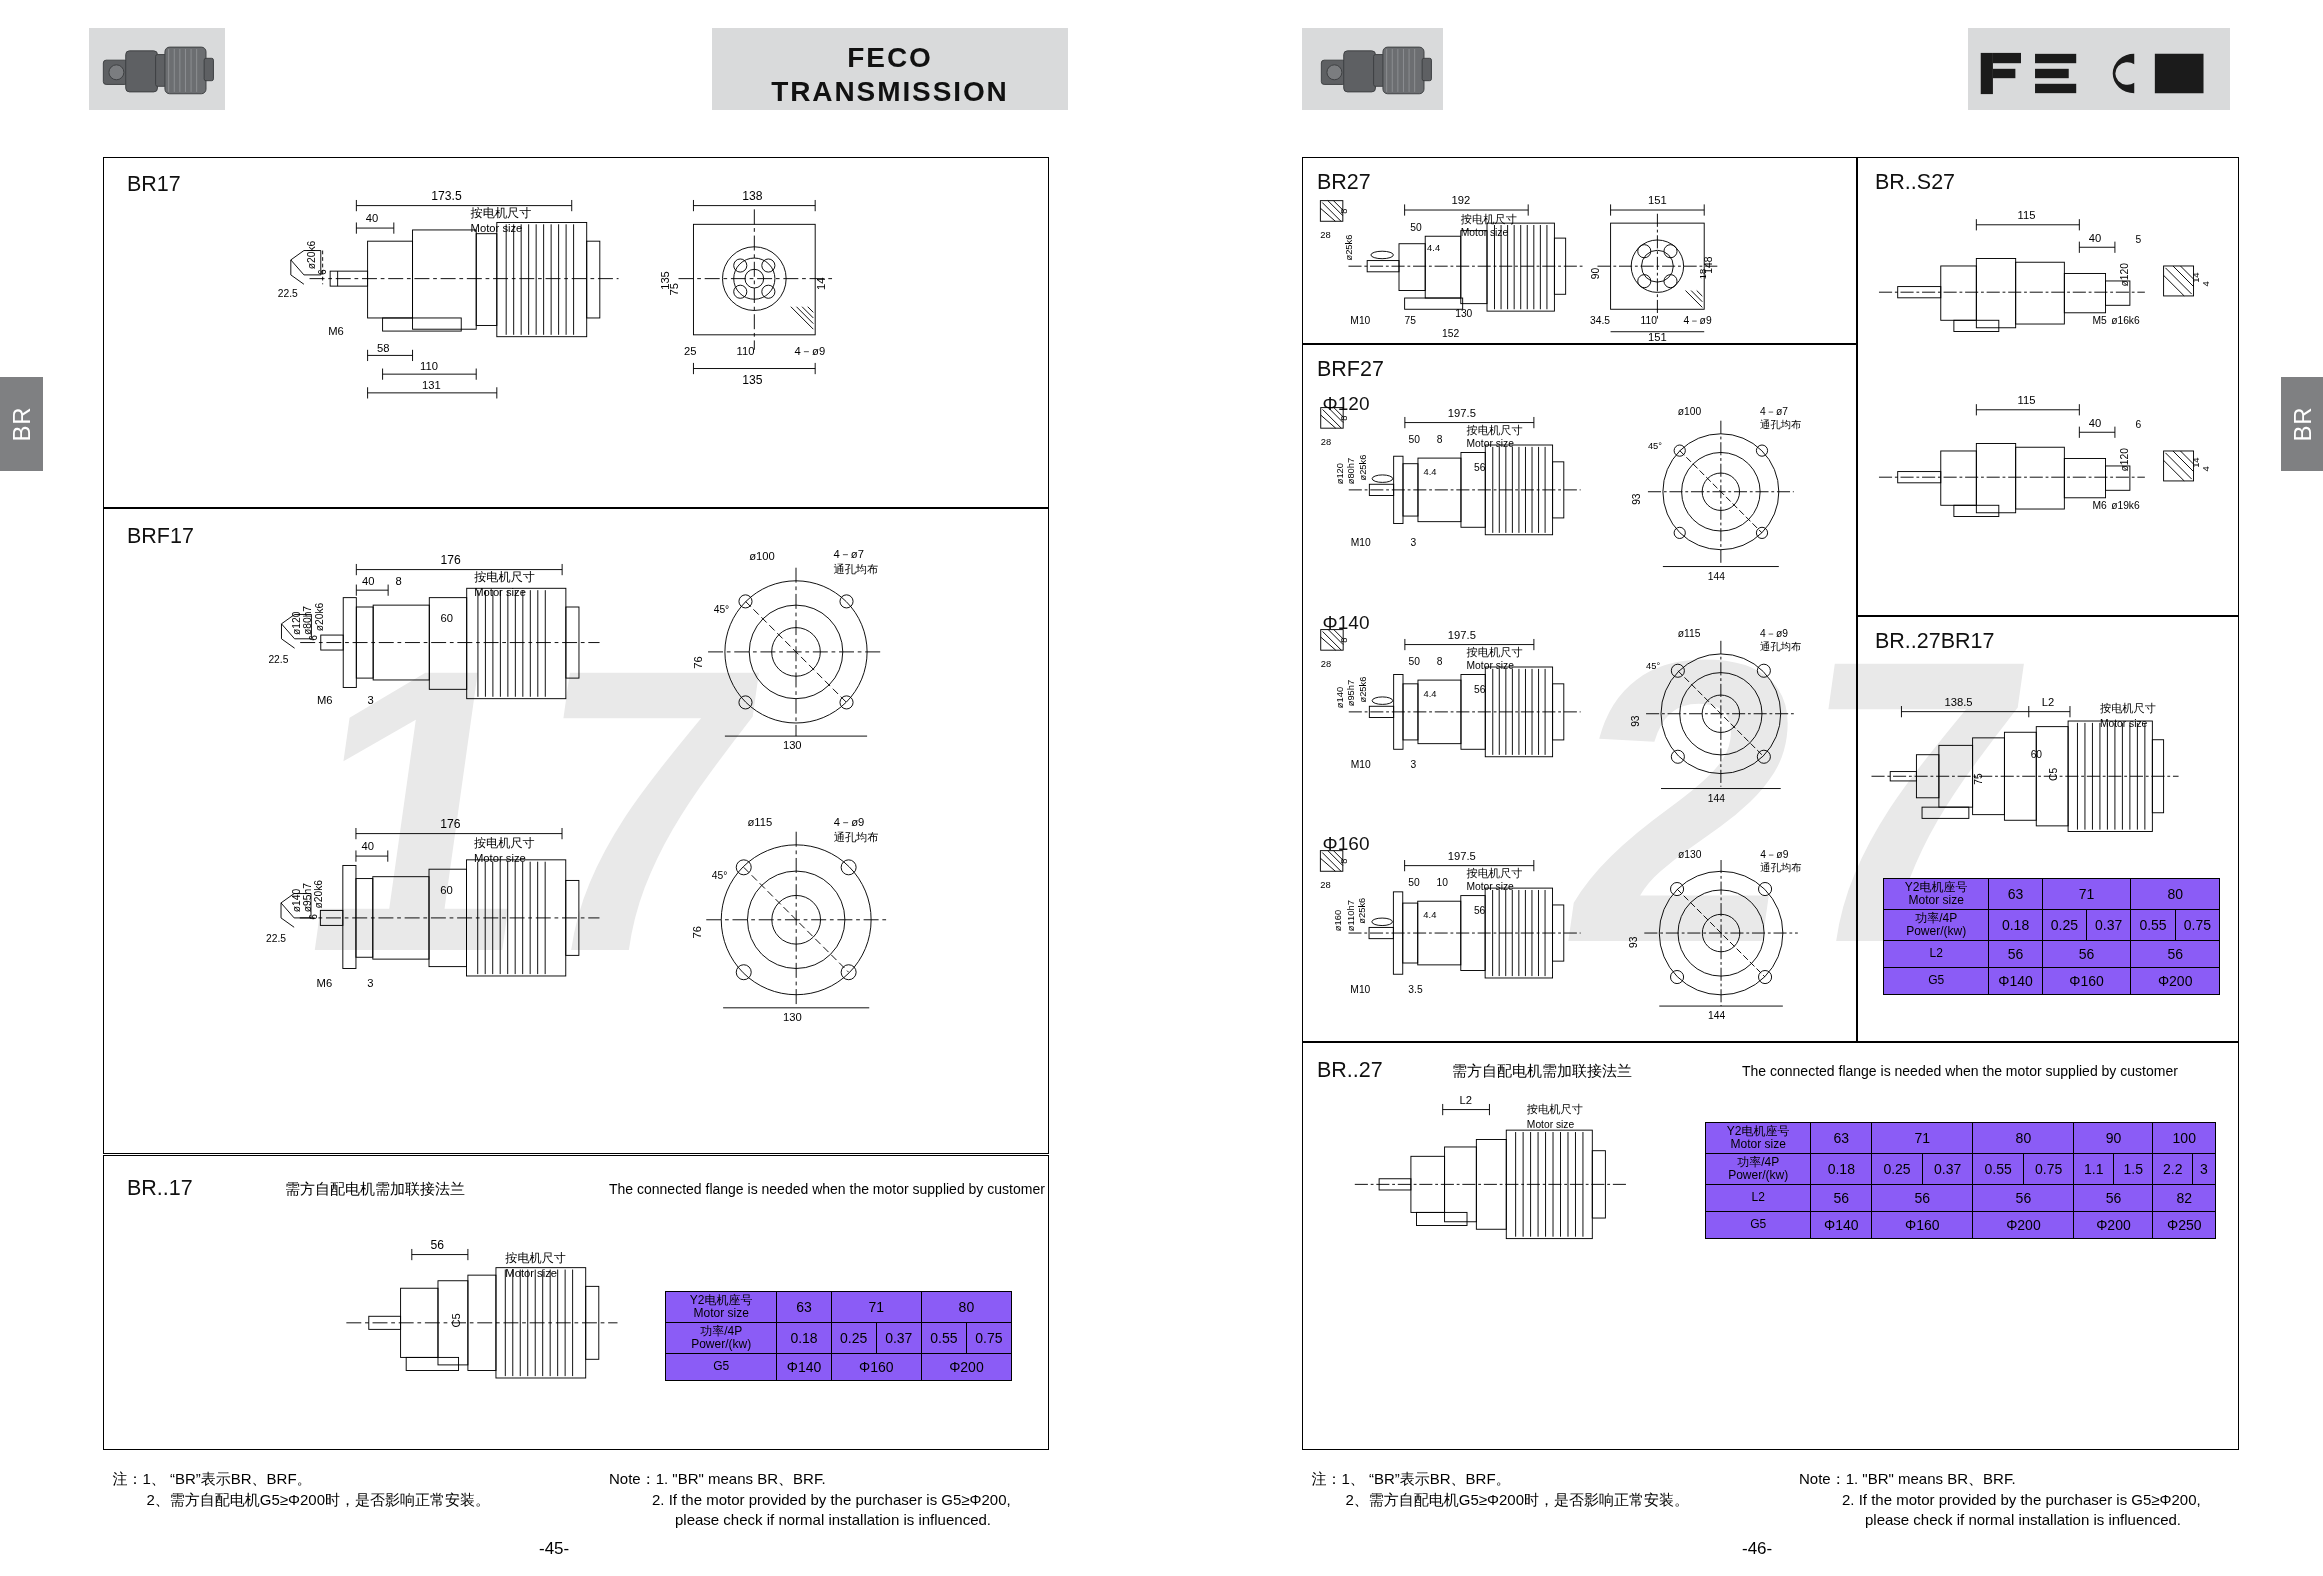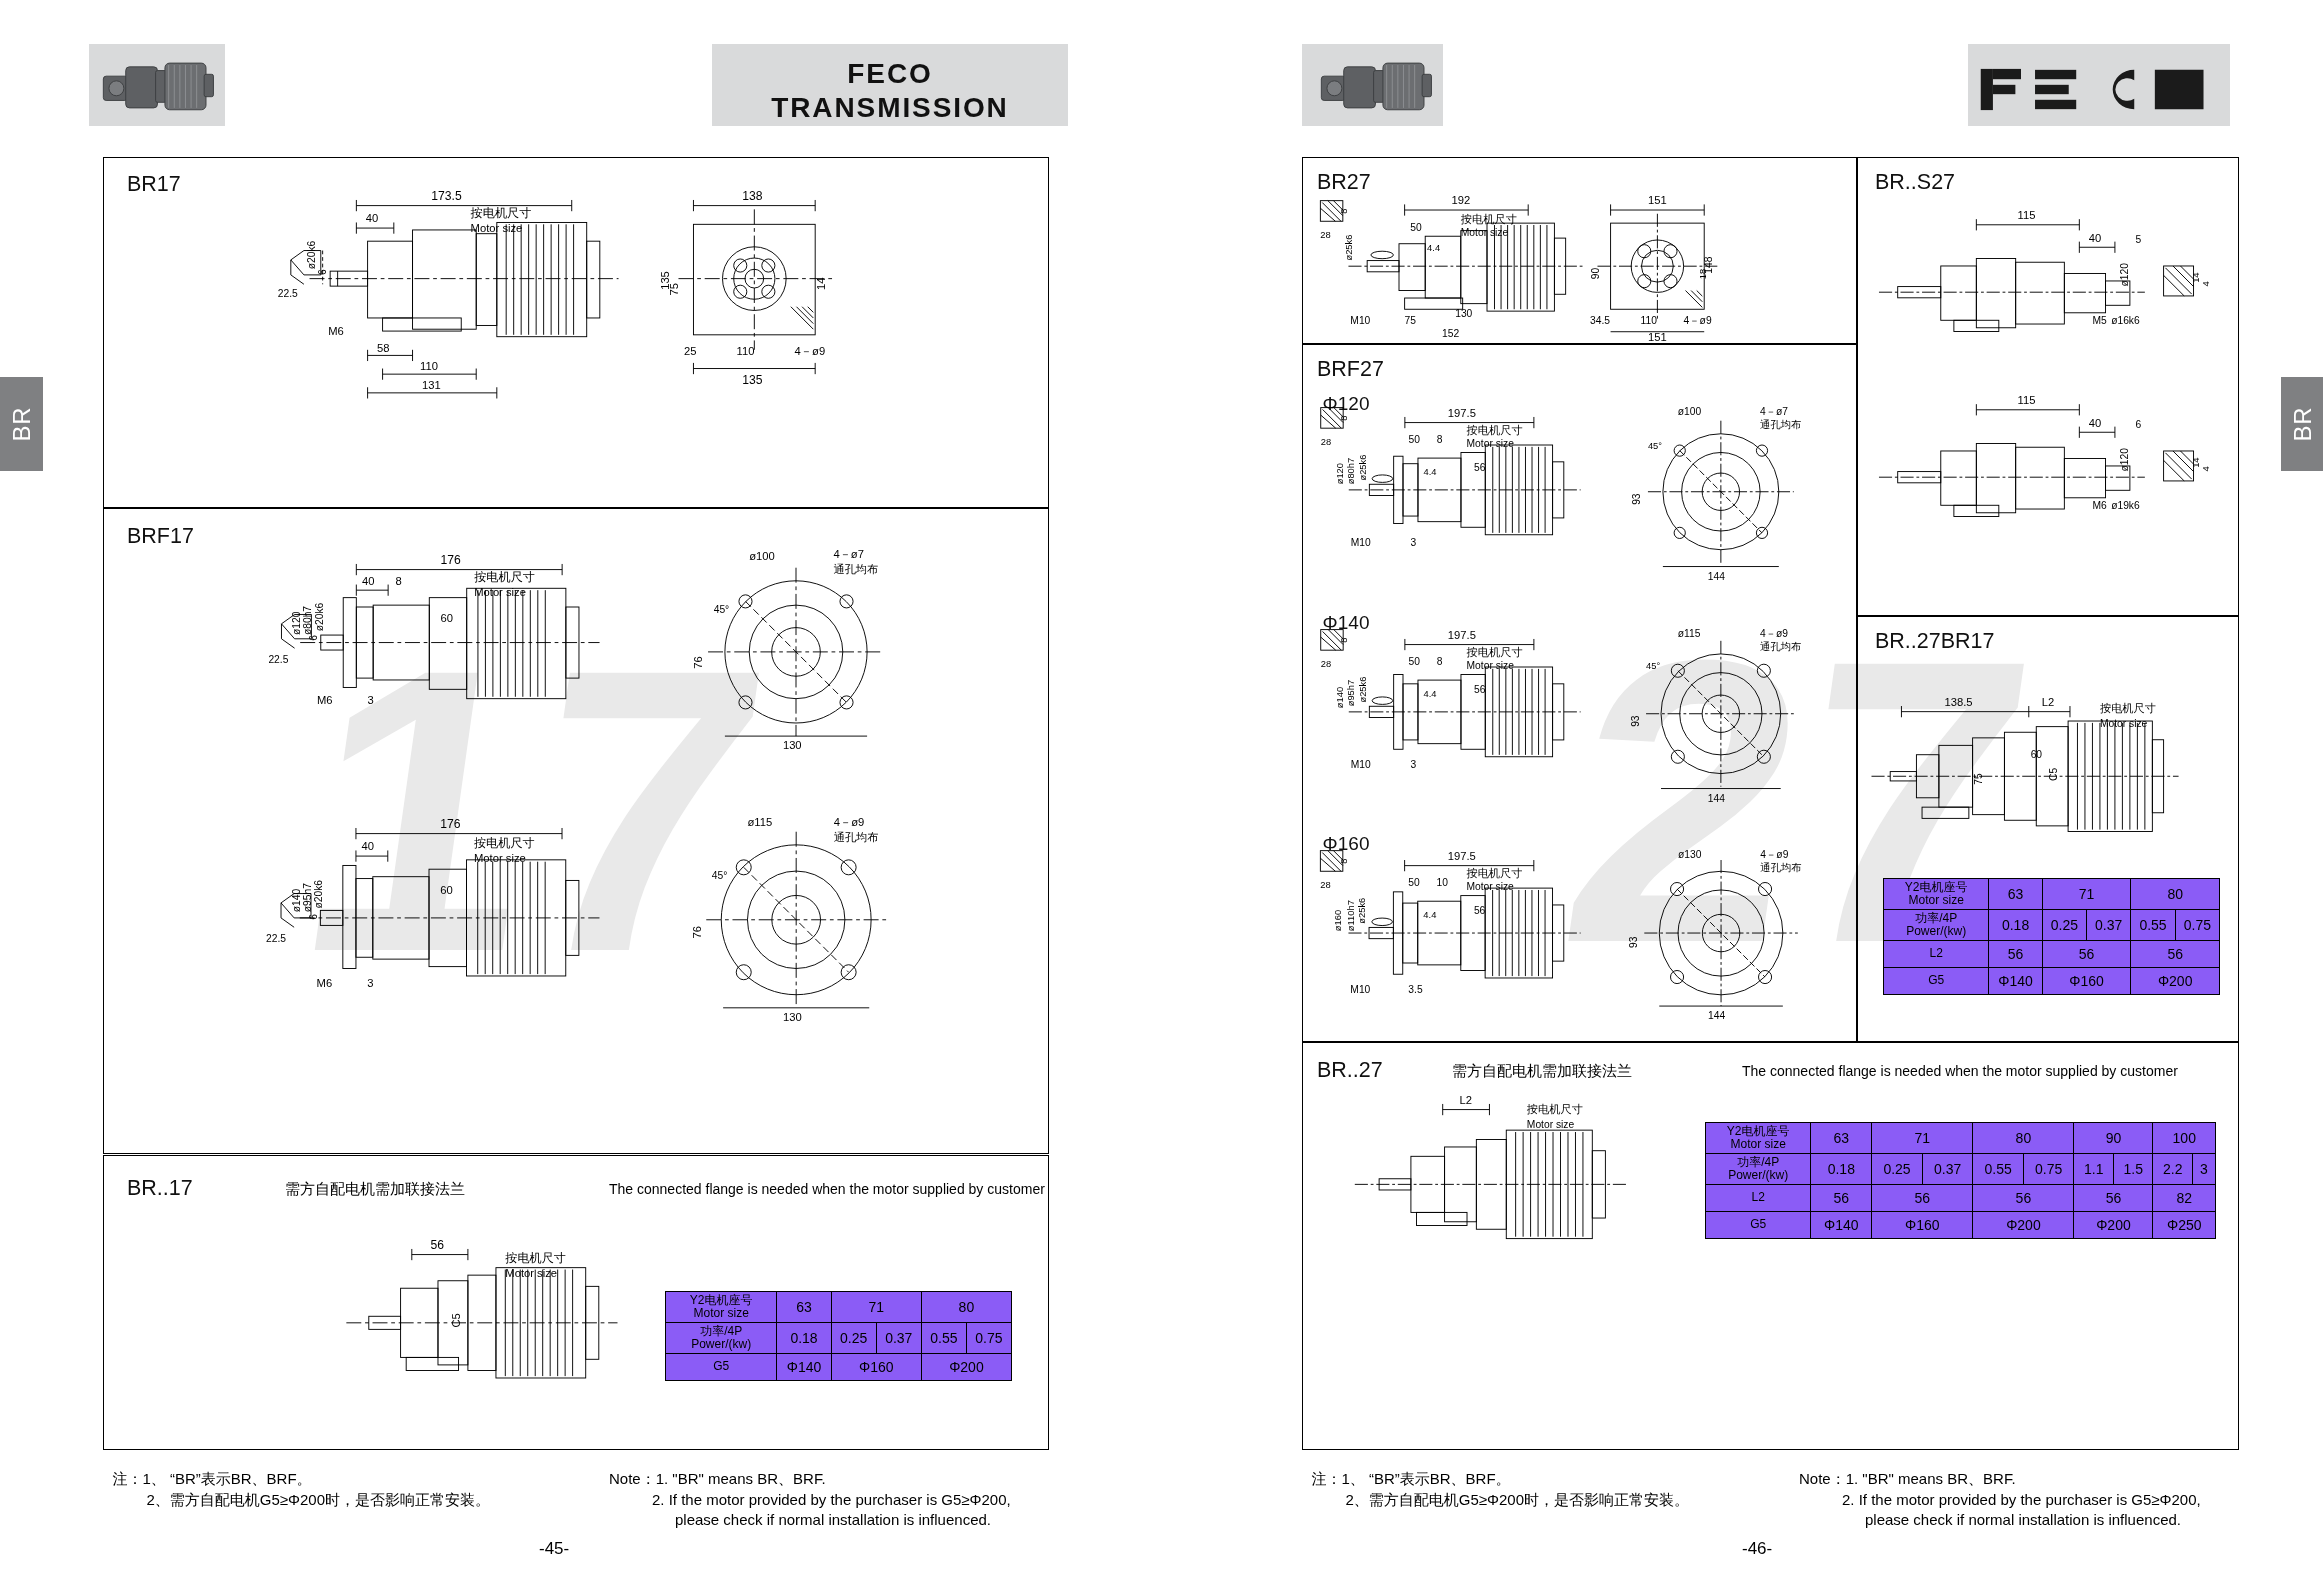--- a/index.html
+++ b/index.html
@@ -1,19 +1,19 @@
 <!DOCTYPE html>
 <html style="font-size:15px"><head>
 <meta charset="utf-8">
 <style>
   html,body{margin:0;padding:0;background:#ffffff;}
   body{width:2324px;height:1577px;font-family:"Liberation Sans",sans-serif;color:#000;position:relative;overflow:hidden;}
 
   
-  .header{position:absolute;left:0;top:16px;width:2128px;height:139px;}
+  .header{position:absolute;left:0;top:0;width:2128px;height:139px;}
   .hdr-band{position:absolute;left:0;top:28px;width:2324px;height:82px;background:#d9dadb;}
   .hdr-white{position:absolute;background:#ffffff;top:28px;height:82px;}
   .hdr-title{position:absolute;left:712px;top:41px;width:356px;text-align:center;
     font-size:28px;font-weight:bold;letter-spacing:1.9px;line-height:34px;color:#111;}
   .hdr-logo{position:absolute;left:1977px;top:49px;width:234px;height:49px;}
   .hdr-logo svg{display:block;}
   .gearbox{position:absolute;}
   .gearbox svg{display:block;}
 
   

